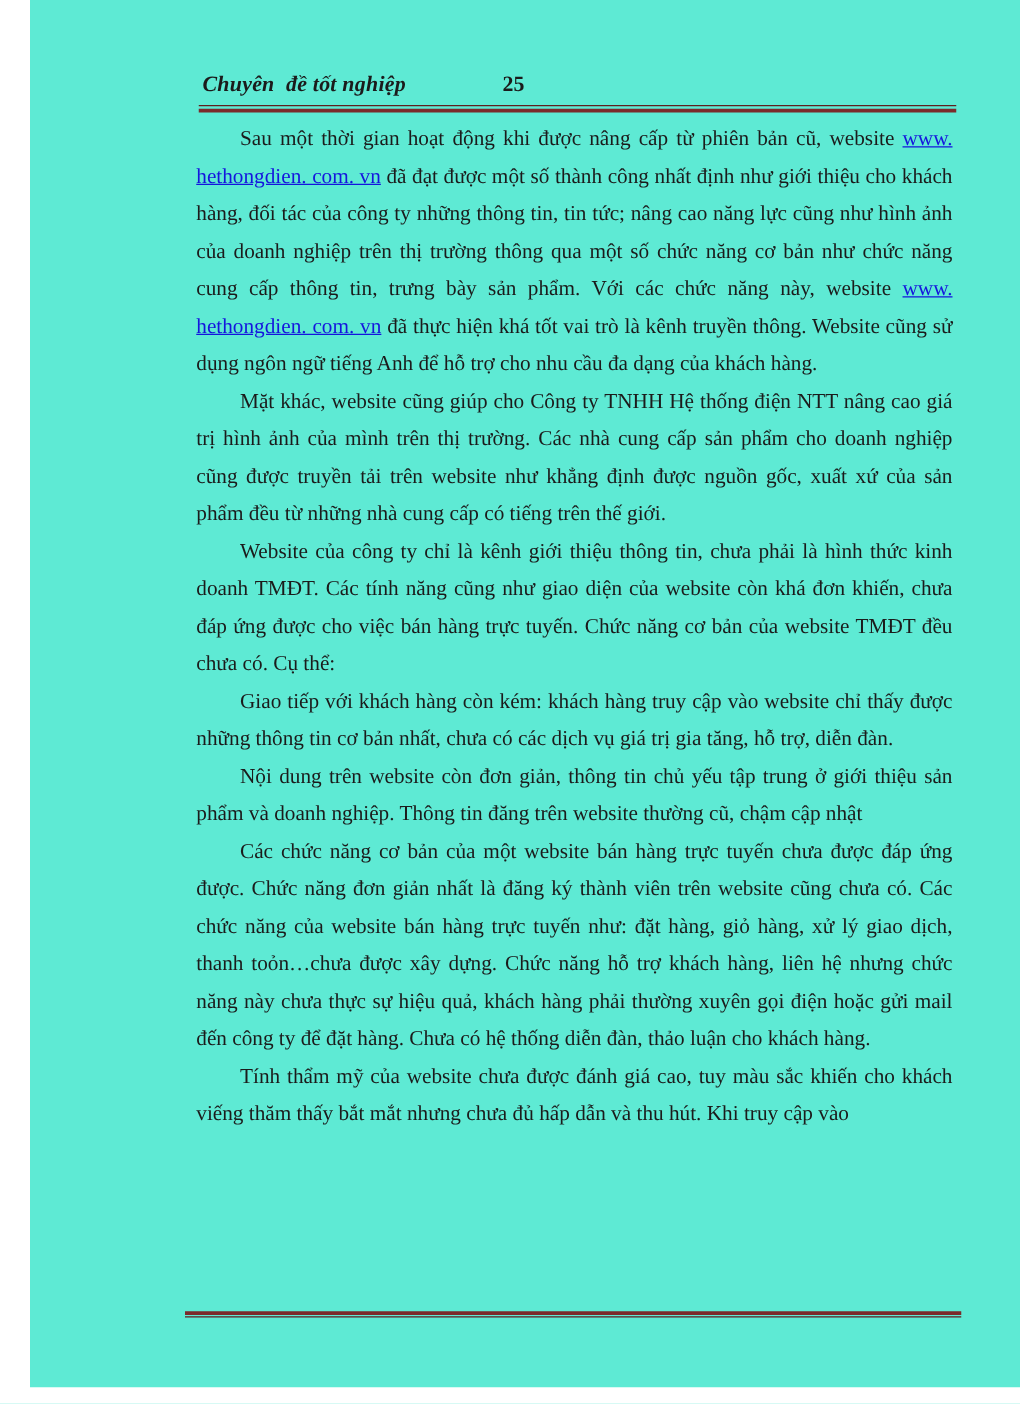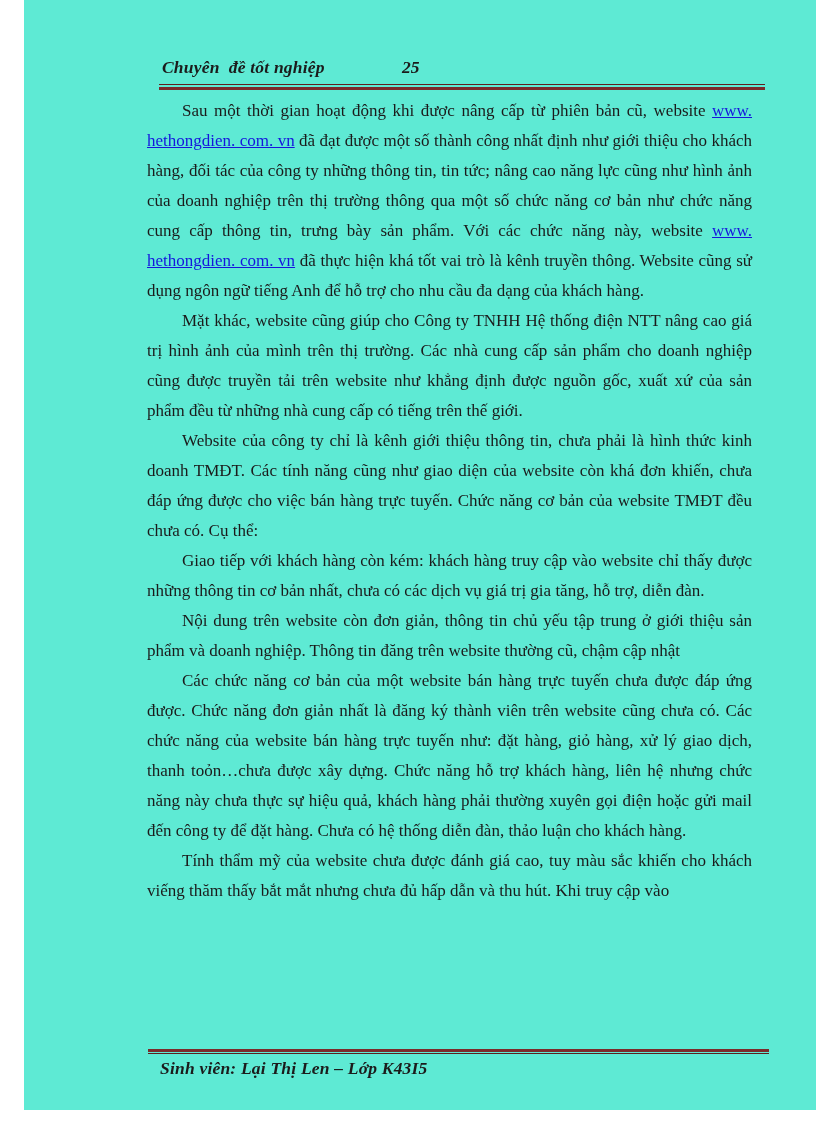--- a/index.html
+++ b/index.html
@@ -27,35 +27,34 @@
     font-style: italic;
     letter-spacing: 0.2px;
     white-space: pre;
   }
   .header-page-number {
     position: absolute;
     left: 378px;
     top: 57px;
     font-size: 17.5px;
     font-weight: bold;
-    font-style: italic;
   }
   .rule-header {
     position: absolute;
     left: 135px;
     top: 84px;
     width: 606px;
     height: 2px;
     border-top: 1.5px solid #5f1f1f;
     border-bottom: 3.5px solid #7b2b2b;
   }
   
   .doc-body {
     position: absolute;
-    left: 123px;
+    left: 133px;
     top: 96px;
     width: 605px;
     font-size: 17px;
     line-height: 30px;
     text-align: justify;
   }
   .para {
     margin: 0;
     text-indent: 35px;
   }
@@ -113,17 +112,16 @@
       <p class="para"><span>Mặt khác, website cũng giúp cho Công ty TNHH Hệ thống điện NTT nâng cao giá trị hình ảnh của mình trên thị trường. Các nhà cung cấp sản phẩm cho doanh nghiệp cũng được truyền tải trên website như khẳng định được nguồn gốc, xuất xứ của sản phẩm đều từ những nhà cung cấp có tiếng trên thế giới.</span></p>
       <p class="para"><span>Website của công ty chỉ là kênh giới thiệu thông tin, chưa phải là hình thức kinh doanh TMĐT. Các tính năng cũng như giao diện của website còn khá đơn khiến, chưa đáp ứng được cho việc bán hàng trực tuyến. Chức năng cơ bản của website TMĐT đều chưa có. Cụ thể:</span></p>
       <p class="para"><span>Giao tiếp với khách hàng còn kém: khách hàng truy cập vào website chỉ thấy được những thông tin cơ bản nhất, chưa có các dịch vụ giá trị gia tăng, hỗ trợ, diễn đàn.</span></p>
       <p class="para"><span>Nội dung trên website còn đơn giản, thông tin chủ yếu tập trung ở giới thiệu sản phẩm và doanh nghiệp. Thông tin đăng trên website thường cũ, chậm cập nhật</span></p>
       <p class="para"><span>Các chức năng cơ bản của một website bán hàng trực tuyến chưa được đáp ứng được. Chức năng đơn giản nhất là đăng ký thành viên trên website cũng chưa có. Các chức năng của website bán hàng trực tuyến như: đặt hàng, giỏ hàng, xử lý giao dịch, thanh toỏn…chưa được xây dựng. Chức năng hỗ trợ khách hàng, liên hệ nhưng chức năng này chưa thực sự hiệu quả, khách hàng phải thường xuyên gọi điện hoặc gửi mail đến công ty để đặt hàng. Chưa có hệ thống diễn đàn, thảo luận cho khách hàng.</span></p>
       <p class="para"><span>Tính thẩm mỹ của website chưa được đánh giá cao, tuy màu sắc khiến cho khách viếng thăm thấy bắt mắt nhưng chưa đủ hấp dẫn và thu hút. Khi truy cập vào</span></p>
     </div>
 
   <div class="rule-footer"></div>
 
-  <div class="footer-text">Sinh viên: Lại Thị Len – Lớp K43I5</div>
 
   <div class="page-break-dots"></div>
 
 </div>
 
 </body></html>

